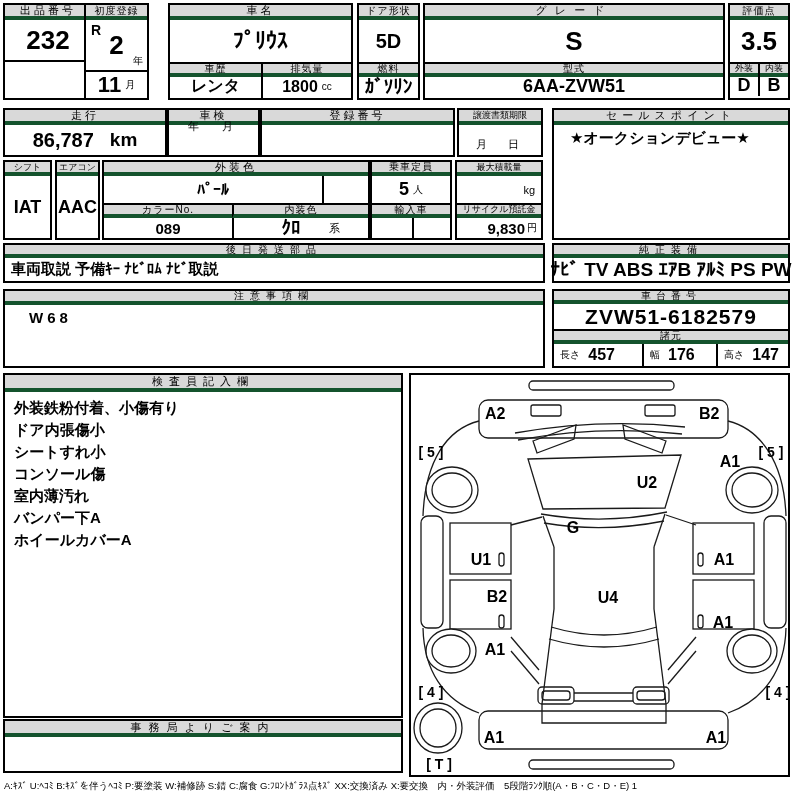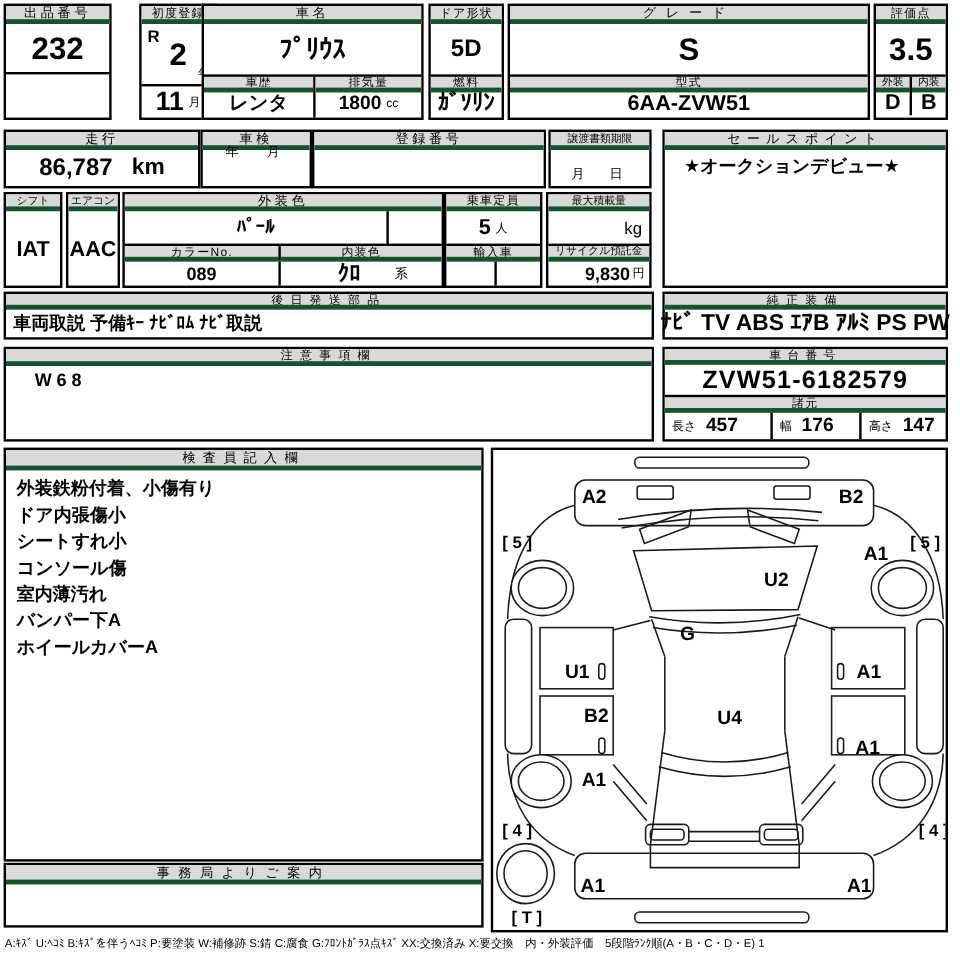--- a/index.html
+++ b/index.html
@@ -34,21 +34,21 @@
 <div id="sheet">
 
   <div class="box" style="left:3px;top:3px;width:90px;height:97px">
     <div class="hdr" style="height:15px">出品番号</div>
     <div class="cell bb" style="height:42px">
         <span class="v26">232</span>
       </div>
     <div class="cell" style="height:36px"></div>
   </div>
 
-  <div class="box" style="left:116px;top:3px;width:65px;height:97px">
+  <div class="box" style="left:84px;top:3px;width:65px;height:97px">
     <div class="hdr sm" style="height:15px">初度登録</div>
     <div class="cell bb" style="height:52px">
       <span style="position:absolute;left:5px;top:2px;font-size:14px;font-weight:bold">R</span>
       <span class="v26">2</span>
       <span style="position:absolute;right:4px;bottom:2px;font-size:10px">年</span>
     </div>
     <div class="cell" style="height:26px">
       <span class="v22">11</span>
       <span class="u">月</span>
     </div>
@@ -193,21 +193,21 @@
     <div class="row" style="height:20px">
       <div class="cell" style="width:40px"></div>
       <div class="cell bl" style="width:38px"></div>
     </div>
   </div>
 
   <div class="box" style="left:455px;top:160px;width:88px;height:80px">
     <div class="hdr xs" style="height:14px">最大積載量</div>
     <div class="cell bb" style="height:29px;justify-content:flex-end;padding-right:6px">
         <span></span>
-        <span style="font-size:14px">kg</span>
+        <span style="font-size:11px">kg</span>
       </div>
     <div class="hdr xs" style="height:13px">リサイクル預託金</div>
     <div class="cell" style="height:20px;justify-content:flex-end;padding-right:4px">
         <span class="v15">9,830</span>
         <span style="font-size:10px;margin-left:2px">円</span>
       </div>
   </div>
 
   <div class="box" style="left:3px;top:243px;width:542px;height:40px">
     <div class="hdr" style="height:13px;font-size:10px;letter-spacing:6px">後日発送部品</div>

